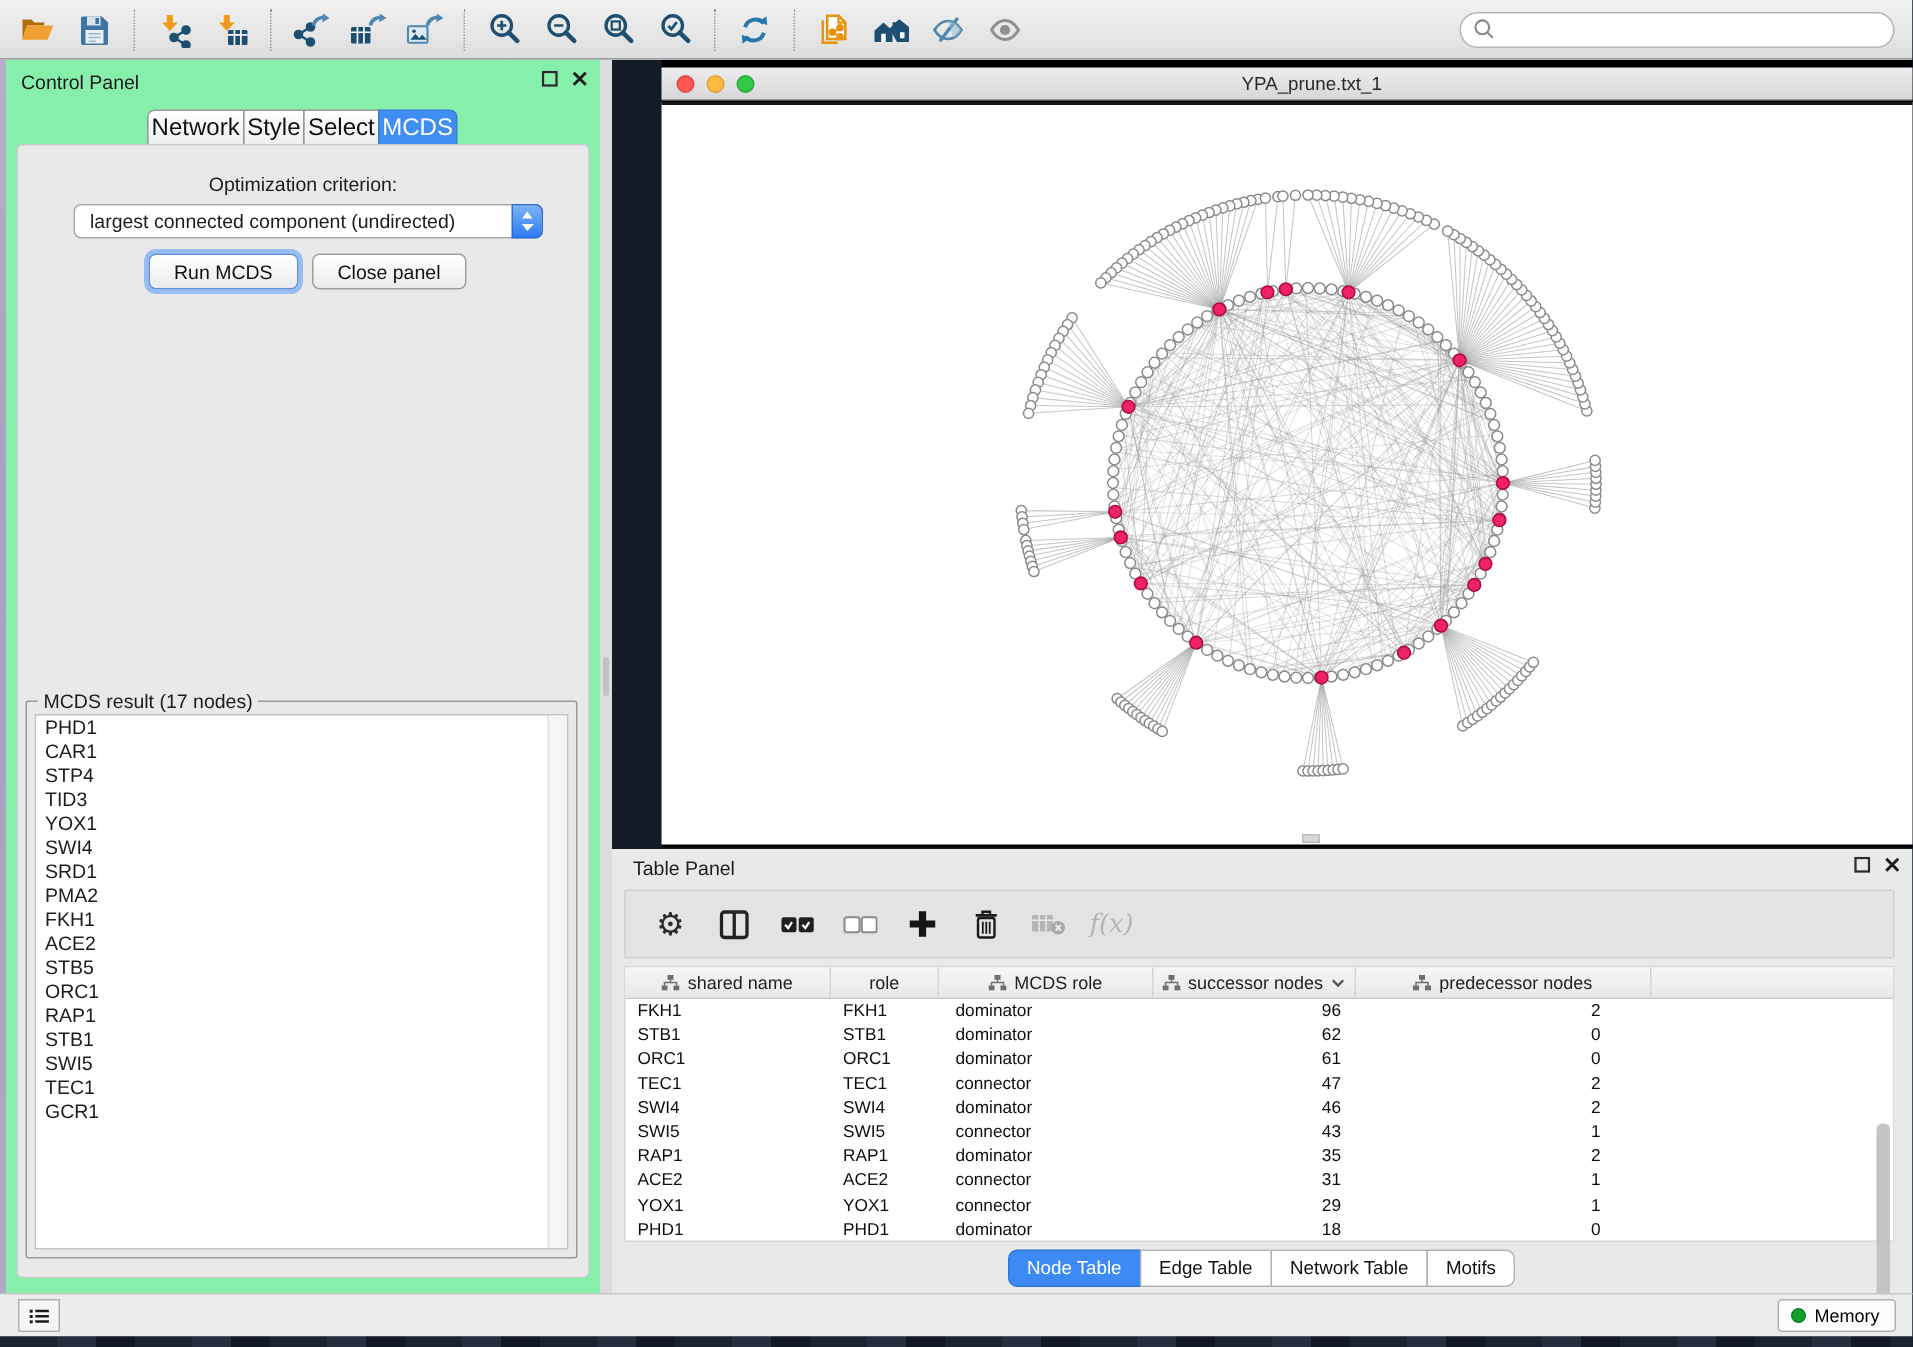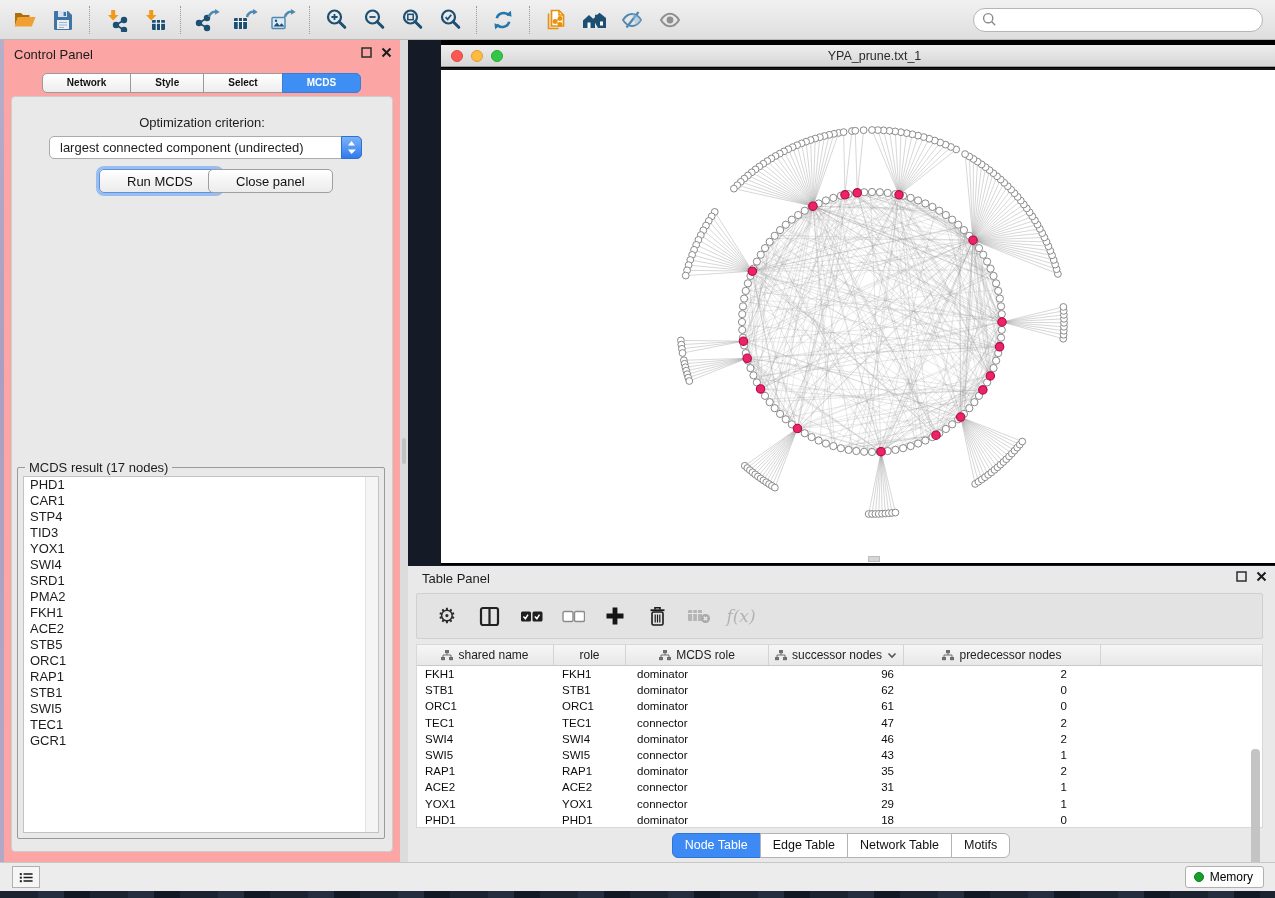--- a/index.html
+++ b/index.html
@@ -27,28 +27,28 @@
   }
   .search-wrap input { border:none; outline:none; flex:1; font-size:12px; background:transparent; font-family:"Liberation Sans",sans-serif; }
 
   
   .left-strip { left:0; top:40px; width:4px; height:822px;
     background:linear-gradient(#b7aec9,#a89fc2 40%,#b2a9c6); }
   .bottom-strip { left:0; top:891px; width:1275px; height:7px;
     background:repeating-linear-gradient(90deg,#1b2330 0 38px,#252e3e 38px 64px,#121824 64px 90px); }
 
   
-  .control-panel { left:4px; top:40px; width:396px; height:822px; background:#fca5a5; }
+  .control-panel { left:4px; top:40px; width:396px; height:822px; background:#86efac; }
   .cp-header { position:relative; height:28px; }
   .cp-title { position:absolute; left:10px; top:7px; font-size:13px; color:#1a1a1a; }
   .win-icons { position:absolute; right:8px; top:7px; display:flex; gap:9px; align-items:center; }
   .cp-tabs { position:absolute; left:0; right:0; top:33px; display:flex; justify-content:center; }
   .ctab {
     border:1px solid #9a9a9a; background:linear-gradient(#ffffff,#ededed);
-    padding:3px 24px 4px; font-size:10px; margin-left:-1px; color:#111;font-weight:bold;
+    padding:3px 2px 4px; font-size:16px; margin-left:-1px; color:#111;
   }
   .ctab:first-child { border-radius:5px 0 0 5px; }
   .ctab:last-child  { border-radius:0 5px 5px 0; }
   .ctab.active { background:#3f8ef3; color:#fff; border-color:#3a7cd8; }
   .cp-body {
     position:absolute; left:7px; right:7px; top:56px; bottom:10px;
     background:#e9e9e9; border:1px solid #cdcdcd; border-radius:4px;
   }
   .opt-label { position:absolute; left:0; right:0; top:18px; text-align:center; font-size:13px; }
   .dropdown {
@@ -58,21 +58,21 @@
   }
   .dd-text { flex:1; font-size:13px; padding-left:10px; white-space:nowrap; overflow:hidden; }
   .dd-stepper {
     width:21px; height:23px; margin:-1px -1px -1px 0; border-radius:0 5px 5px 0;
     background:linear-gradient(#7cb3f7,#2f7bef); display:flex; align-items:center; justify-content:center;
     border:1px solid #2e6fd6;
   }
   .btn {
     position:absolute; top:72px; height:24px;
     background:linear-gradient(#ffffff,#ebebeb); border:1px solid #9f9f9f; border-radius:5px;
-    font-size:13px; font-family:"Liberation Sans",sans-serif; color:#111; padding:0 27px;
+    font-size:13px; font-family:"Liberation Sans",sans-serif; color:#111; padding:0 16px;
   }
   .btn.focus-ring { box-shadow:0 0 0 3px rgba(98,160,246,.6); border-color:#5f92dd; }
   .fieldset {
     position:absolute; left:5px; right:7px; top:370px; bottom:12px;
     border:1px solid #9a9a9a; border-radius:2px;
   }
   .legend { position:absolute; top:-8px; left:7px; background:#e9e9e9; padding:0 4px; font-size:13px; }
   .listbox {
     position:absolute; left:5px; right:5px; top:8px; bottom:5px;
     background:#fff; border:1px solid #c2c2c2; overflow:hidden;

